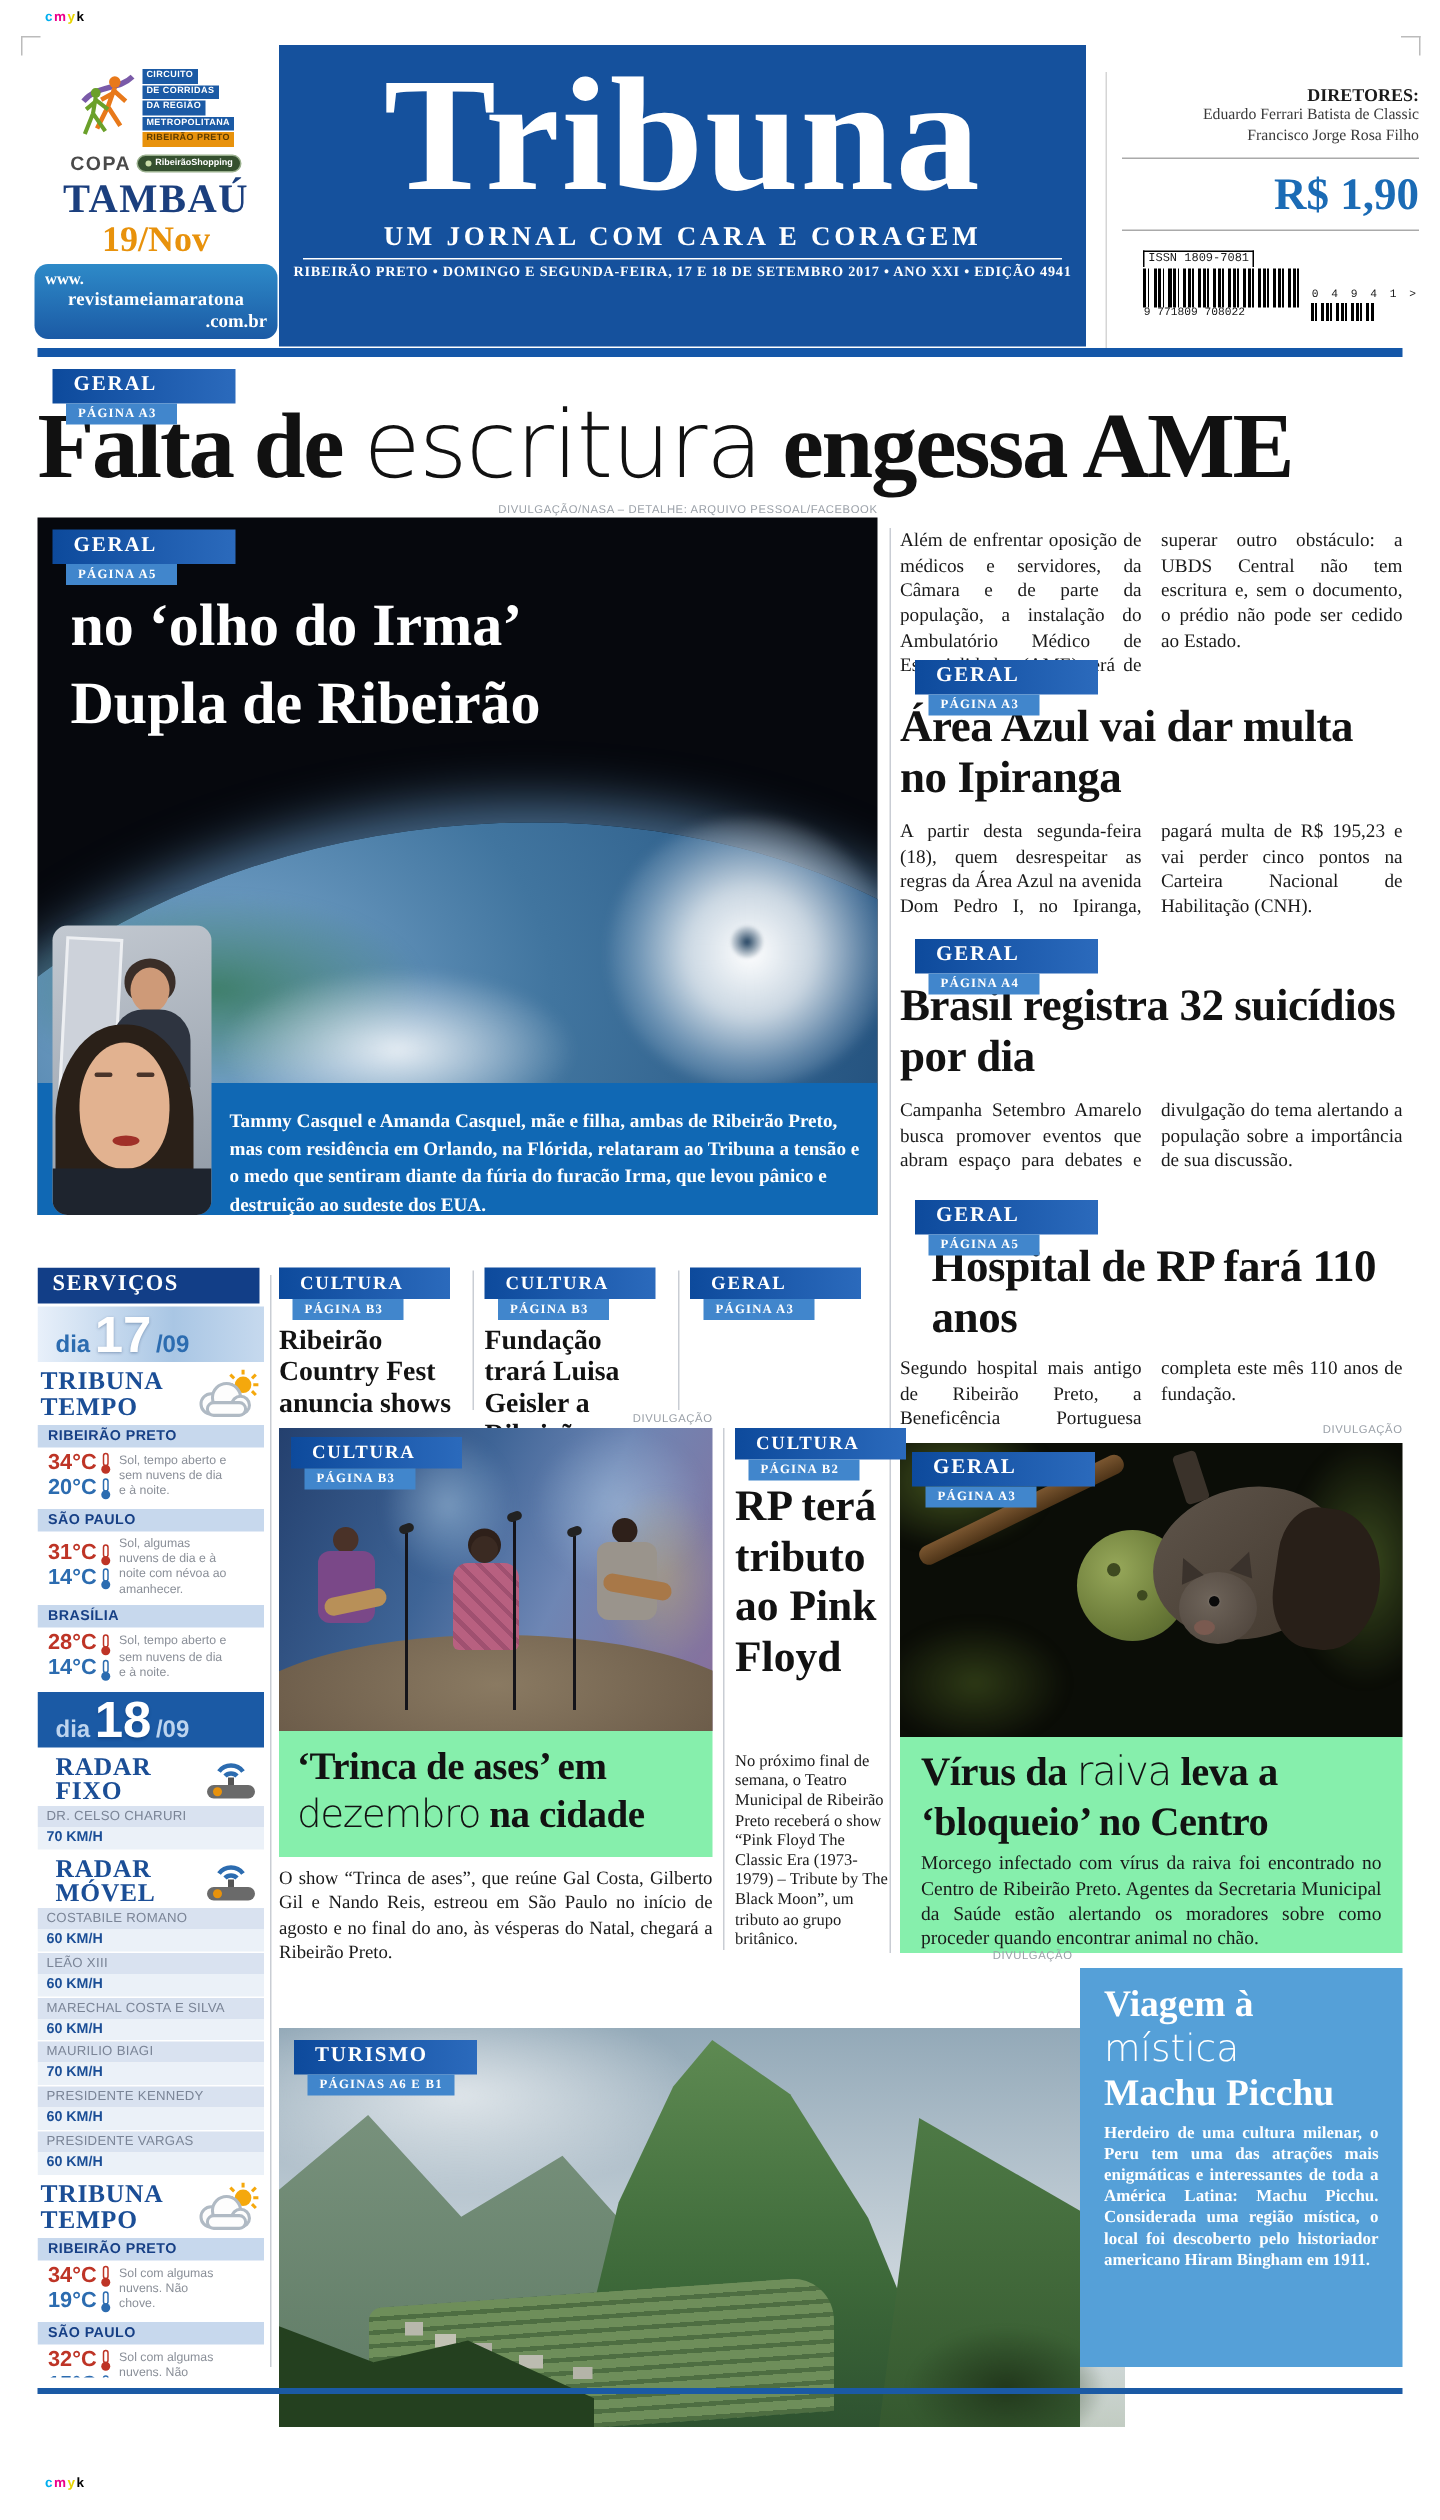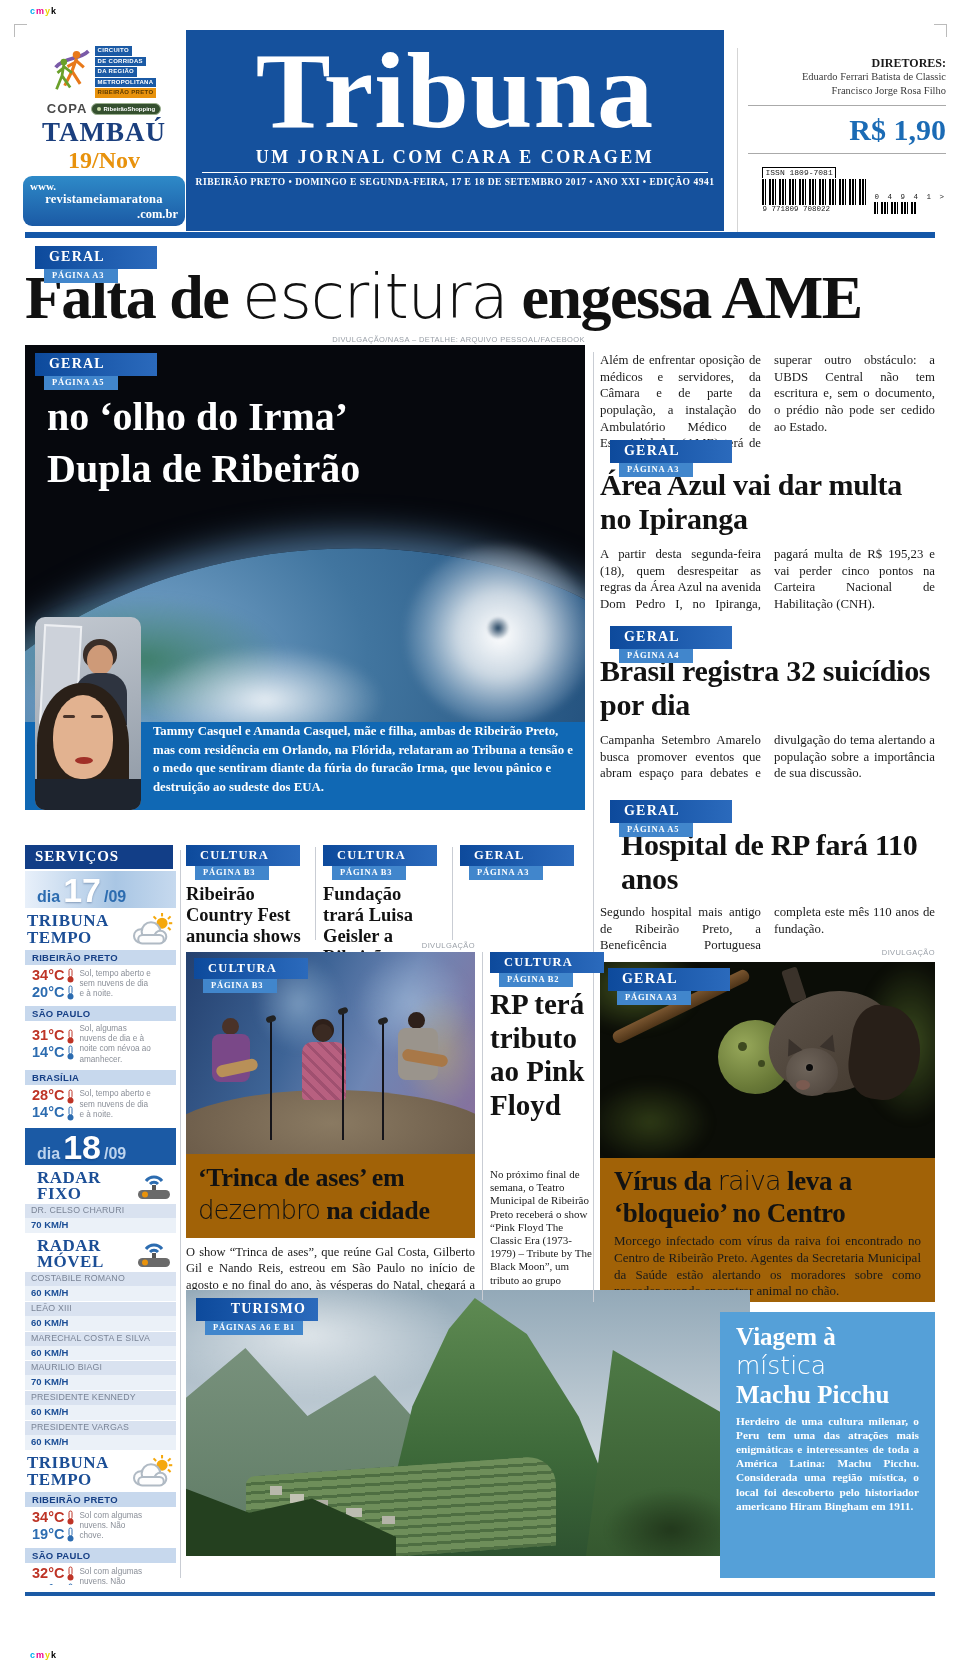--- a/index.html
+++ b/index.html
@@ -60,29 +60,29 @@
   .accent{font-family:"DejaVu Sans",sans-serif;font-weight:200;letter-spacing:-1px;}
   .credit{font:7.5px/1.2 "Liberation Sans",sans-serif;color:#9AA0A8;letter-spacing:.4px;text-align:right;position:absolute;}
   
   .hero{position:absolute;left:25px;top:345px;width:560px;height:465px;background:#06080D;overflow:hidden;}
   .hero-hl{position:absolute;left:22px;top:46px;z-index:5;color:#fff;font:bold 40px/1.3 "Liberation Serif",serif;}
   .earth{position:absolute;left:-22%;top:44%;width:150%;height:125%;border-radius:50%;transform:rotate(-6deg);
          background:radial-gradient(ellipse at 30% 18%,#7FABD0 0%,#41759F 28%,#1E4B78 62%,#122E4E 100%);
          box-shadow:0 -8px 34px 6px rgba(120,180,235,.55);}
   .blob{position:absolute;border-radius:50%;filter:blur(4px);}
   .caption-bar{position:absolute;left:0;right:0;bottom:0;height:88px;background:#1068B4;z-index:4;}
-  .caption-text{padding:0 12px 0 128px;color:#fff;font:bold 12.8px/1.45 "Liberation Serif",serif;text-align:left;}
+  .caption-text{padding:16px 12px 0 128px;color:#fff;font:bold 12.8px/1.45 "Liberation Serif",serif;text-align:left;}
   .inset{position:absolute;left:10px;top:272px;width:106px;height:193px;border-radius:10px;overflow:hidden;z-index:5;
          background:linear-gradient(160deg,#C3C9D1,#8E98A4);}
   
   .body2col{position:absolute;left:600px;width:335px;column-count:2;column-gap:13px;
             font:12.8px/1.3 "Liberation Serif",serif;text-align:justify;color:#1a1a1a;}
   .story-hl{position:absolute;left:600px;width:335px;font:bold 30px/1.13 "Liberation Serif",serif;letter-spacing:-.3px;color:#121212;}
   .photo{position:absolute;overflow:hidden;}
-  .panel{position:absolute;background:#a16207;}
+  .panel{position:absolute;background:#86efac;}
   .panel-hl{font:bold 27px/1.2 "Liberation Serif",serif;color:#121212;letter-spacing:-.3px;}
   .panel-body{font:13px/1.3 "Liberation Serif",serif;text-align:justify;color:#1a1a1a;}
   
   .teasers{position:absolute;left:186px;top:845px;width:404px;height:97px;}
   .teaser{position:absolute;top:0;width:122px;}
   .t-hl{font:bold 18.5px/1.13 "Liberation Serif",serif;margin-top:4px;color:#121212;}
   .t-kick .k-main{font-size:12.5px;min-width:86px;position:static;}
   .vline{position:absolute;width:1px;background:#C9CDD4;}
   
   .trinca-panel{left:186px;top:1154px;width:289px;height:84px;padding:8px 12px;box-sizing:border-box;}
@@ -119,21 +119,21 @@
   .t-hot{color:#BE3426;} .t-cold{color:#2C6CB0;}
   .t-desc{font:8.2px/1.25 "Liberation Sans",sans-serif;color:#8A8F98;width:72px;}
   .sv-radar-item{margin-bottom:1px;}
   .r-name{background:#D9E2F0;color:#7A8496;font:8.8px/1.35 "Liberation Sans",sans-serif;padding:1px 6px;letter-spacing:.2px;}
   .r-speed{background:#EBF1F8;color:#1B4E96;font:bold 9.5px/1.35 "Liberation Sans",sans-serif;padding:1px 6px;}
   .bottom-rule{position:absolute;left:25px;top:1592px;width:910px;height:4px;background:#1B5AA5;}
   
   .abs{position:absolute;}
   .bat-photo{left:600px;top:962px;width:335px;height:196px;background:#0B0D07;}
   .musicians{left:186px;top:952px;width:289px;height:202px;background:linear-gradient(115deg,#24406E 0%,#3E6496 38%,#6E86B4 62%,#8A6E9A 100%);}
-  .machu-photo{left:186px;top:1290px;width:564px;height:266px;background:linear-gradient(#93A9B8 0%,#BCC9D2 45%,#D5DDE2 75%,#C2CCC2 100%);text-align:right;}
+  .machu-photo{left:186px;top:1352px;width:564px;height:266px;background:linear-gradient(#93A9B8 0%,#BCC9D2 45%,#D5DDE2 75%,#C2CCC2 100%);}
 </style>
 </head>
 <body>
 
 <div class="page">
 
   <div class="crop" style="left:14px;top:24px;"></div>
   <div class="crop" style="left:934px;top:24px;transform:scaleX(-1);"></div>
   <div class="cmyk" style="left:30px;top:6px;">
     <span class="c-c">c</span><span class="c-m">m</span><span class="c-y">y</span><span class="c-k">k</span>

